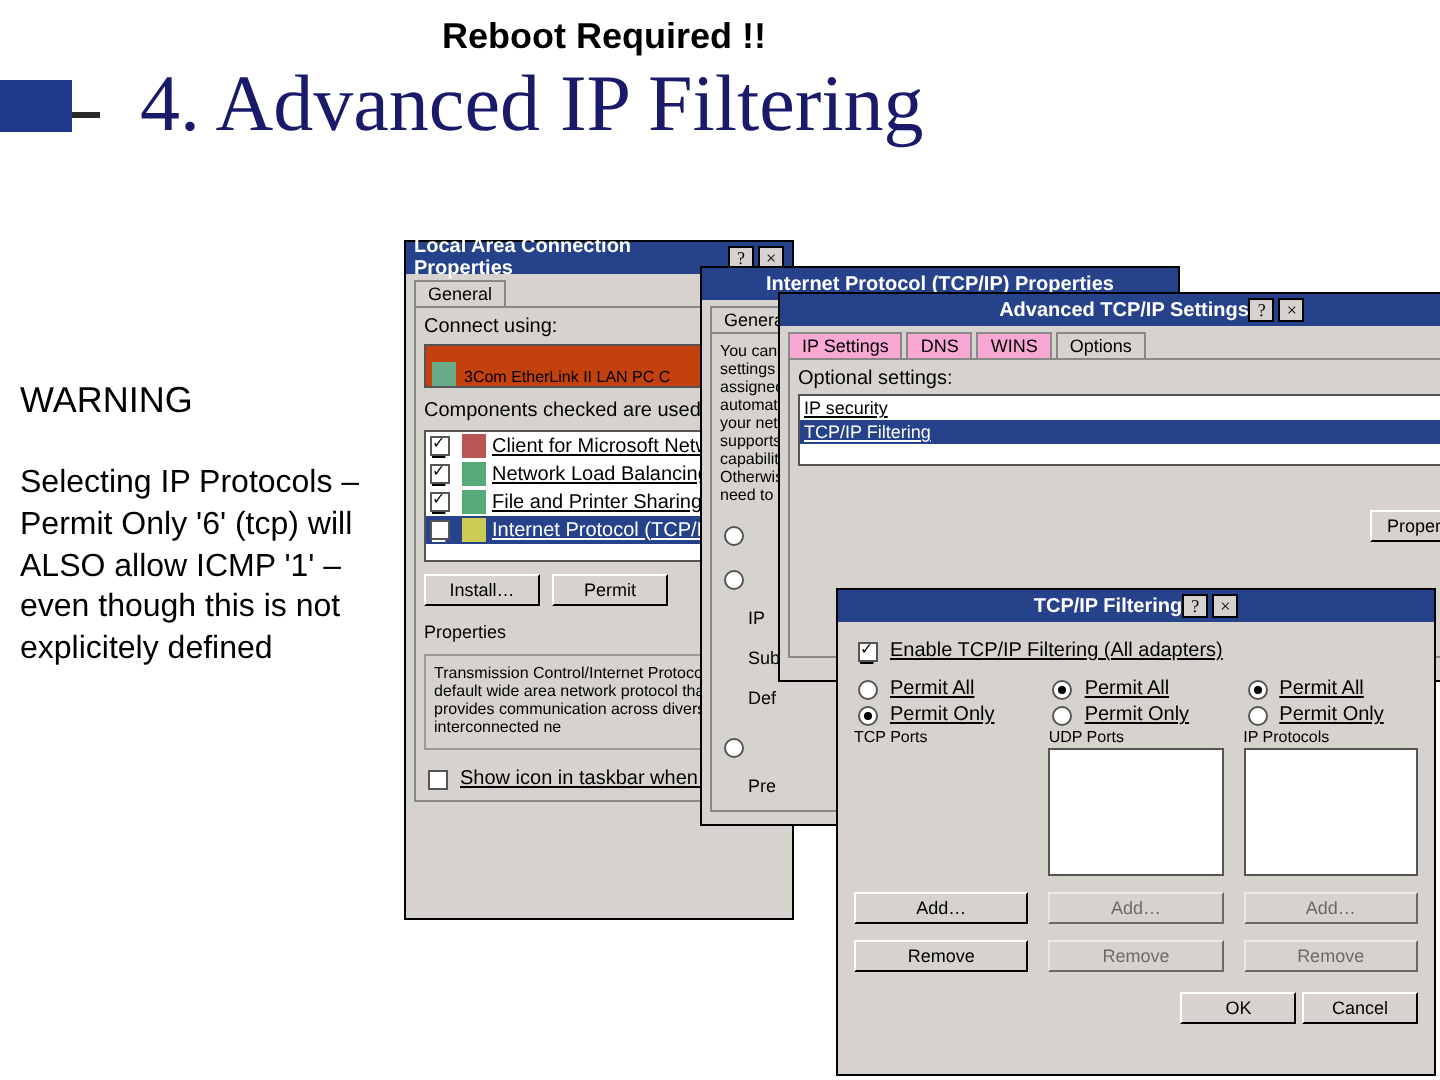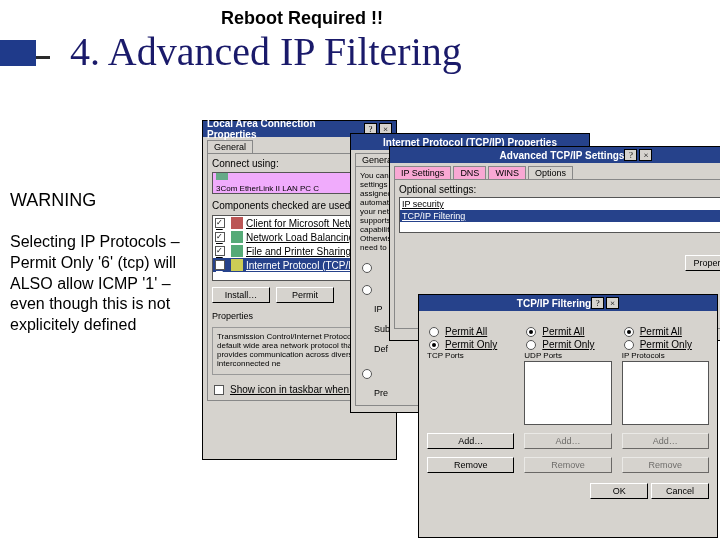--- a/index.html
+++ b/index.html
@@ -24,21 +24,21 @@
   .chk, .rdo { width: 10px; height: 10px; background: #fff; border: 1px solid #555; display: inline-block; vertical-align: middle; margin-right: 3px; }
   .rdo { border-radius: 50%; }
   .chk.on::after { content: "✓"; font-size: 8px; position: relative; top: -3px; left: 0; }
   .rdo.on::after { content: ""; display: block; width: 4px; height: 4px; background: #000; border-radius: 50%; margin: 2px; }
   .list { background: #fff; border: 1px solid #555; }
   .row { padding: 1px 2px; display: flex; align-items: center; gap: 3px; text-decoration: underline; }
   .ico { width: 12px; height: 12px; display: inline-block; }
 
   
   #w1 { left: 202px; top: 120px; width: 195px; height: 340px; }
-  #w1 .conn { height: 22px; background: #f0abfc; border: 1px solid #555; display: flex; align-items: flex-start; padding: 0 3px; gap: 4px; font-size: 8px; flex-direction: column; }
+  #w1 .conn { height: 22px; background: #c2410c; border: 1px solid #555; display: flex; align-items: flex-end; padding: 0 3px; gap: 4px; font-size: 8px; }
   #w1 .comps { height: 66px; margin-top: 4px; }
   #w1 .desc { margin-top: 6px; border: 1px solid #999; padding: 4px; font-size: 8px; height: 48px; }
 
   
   #w2 { left: 350px; top: 133px; width: 240px; height: 280px; }
 
   
   #w3 { left: 389px; top: 146px; width: 374px; height: 195px; }
   #w3 .opt { height: 36px; background: #fff; border: 1px solid #555; margin-top: 2px; font-size: 9px; }
   #w3 .propbtn { position: absolute; right: 14px; top: 75px; }
@@ -170,20 +170,24 @@
 
 <div id="w4" class="win">
   <div class="tbar">
     <span>TCP/IP Filtering</span>
     <div class="btns">
       <span class="tb">?</span>
       <span class="tb">×</span>
     </div>
   </div>
   <div style="padding:8px">
+    <div class="row">
+        <span class="chk on"></span>
+        <span>Enable TCP/IP Filtering (All adapters)</span>
+      </div>
     <div class="cols">
       <div class="col">
         <div class="row">
             <span class="rdo"></span>
             <span>Permit All</span>
           </div>
         <div class="row">
             <span class="rdo on"></span>
             <span>Permit Only</span>
           </div>

